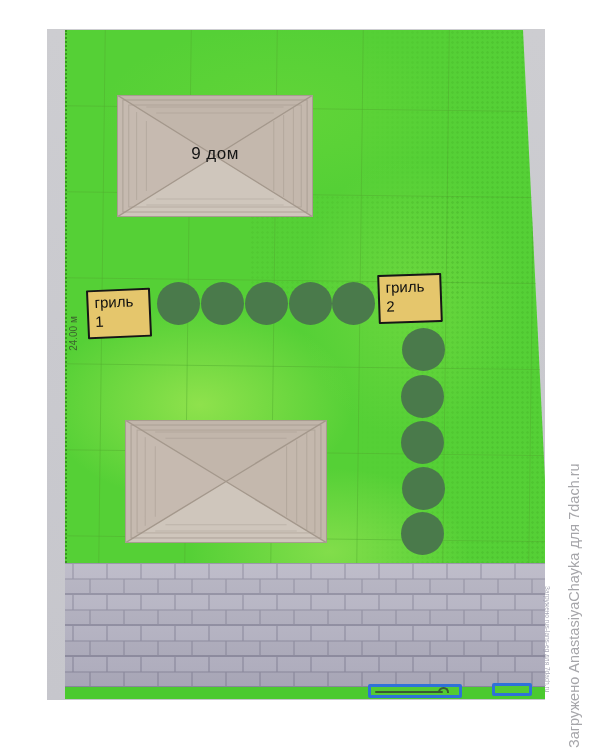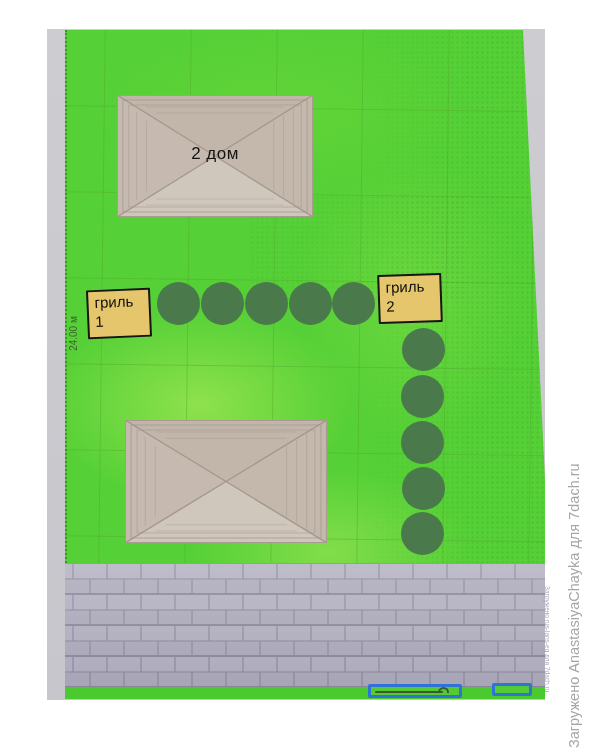--- a/index.html
+++ b/index.html
@@ -148,21 +148,21 @@
       <polygon points="0,122 200,122 100,61" fill="#cfc6bc"></polygon>
       <polygon points="0,0 0,122 100,61" fill="#c6bab0"></polygon>
       <polygon points="200,0 200,122 100,61" fill="#c4b8ad"></polygon>
       <rect x="6" y="5" width="188" height="112" fill="none" stroke="rgba(160,150,138,.7)" stroke-width="1"></rect>
       <rect x="12" y="10" width="176" height="102" fill="none" stroke="rgba(160,150,138,.5)" stroke-width="1"></rect>
       <path d="M0,0 L100,61 M200,0 L100,61 M0,122 L100,61 M200,122 L100,61" stroke="#a4988c" stroke-width="1.4" fill="none"></path>
       <path d="M170,20 V102 M180,13 V109 M160,26 V96 M30,26 V96 M20,17 V105" stroke="rgba(150,140,128,.35)" stroke-width="1" fill="none"></path>
       <path d="M40,18 H160 M30,12 H170 M40,104 H160 M30,110 H170" stroke="rgba(150,140,128,.3)" stroke-width="1" fill="none"></path>
       <rect x="0.5" y="0.5" width="199" height="121" fill="none" stroke="#a89c90" stroke-width="1"></rect>
     </svg>
-    <div class="house-label">2 дом</div>
+    <div class="house-label">9 дом</div>
   </div>
 
   <div class="house house-2">
     <svg viewBox="0 0 200 122" preserveAspectRatio="none">
       <rect x="0" y="0" width="200" height="122" fill="#c8bdb3"></rect>
       <polygon points="0,0 200,0 100,61" fill="#c2b6ab"></polygon>
       <polygon points="0,122 200,122 100,61" fill="#cfc6bc"></polygon>
       <polygon points="0,0 0,122 100,61" fill="#c6bab0"></polygon>
       <polygon points="200,0 200,122 100,61" fill="#c4b8ad"></polygon>
       <rect x="6" y="5" width="188" height="112" fill="none" stroke="rgba(160,150,138,.7)" stroke-width="1"></rect>

